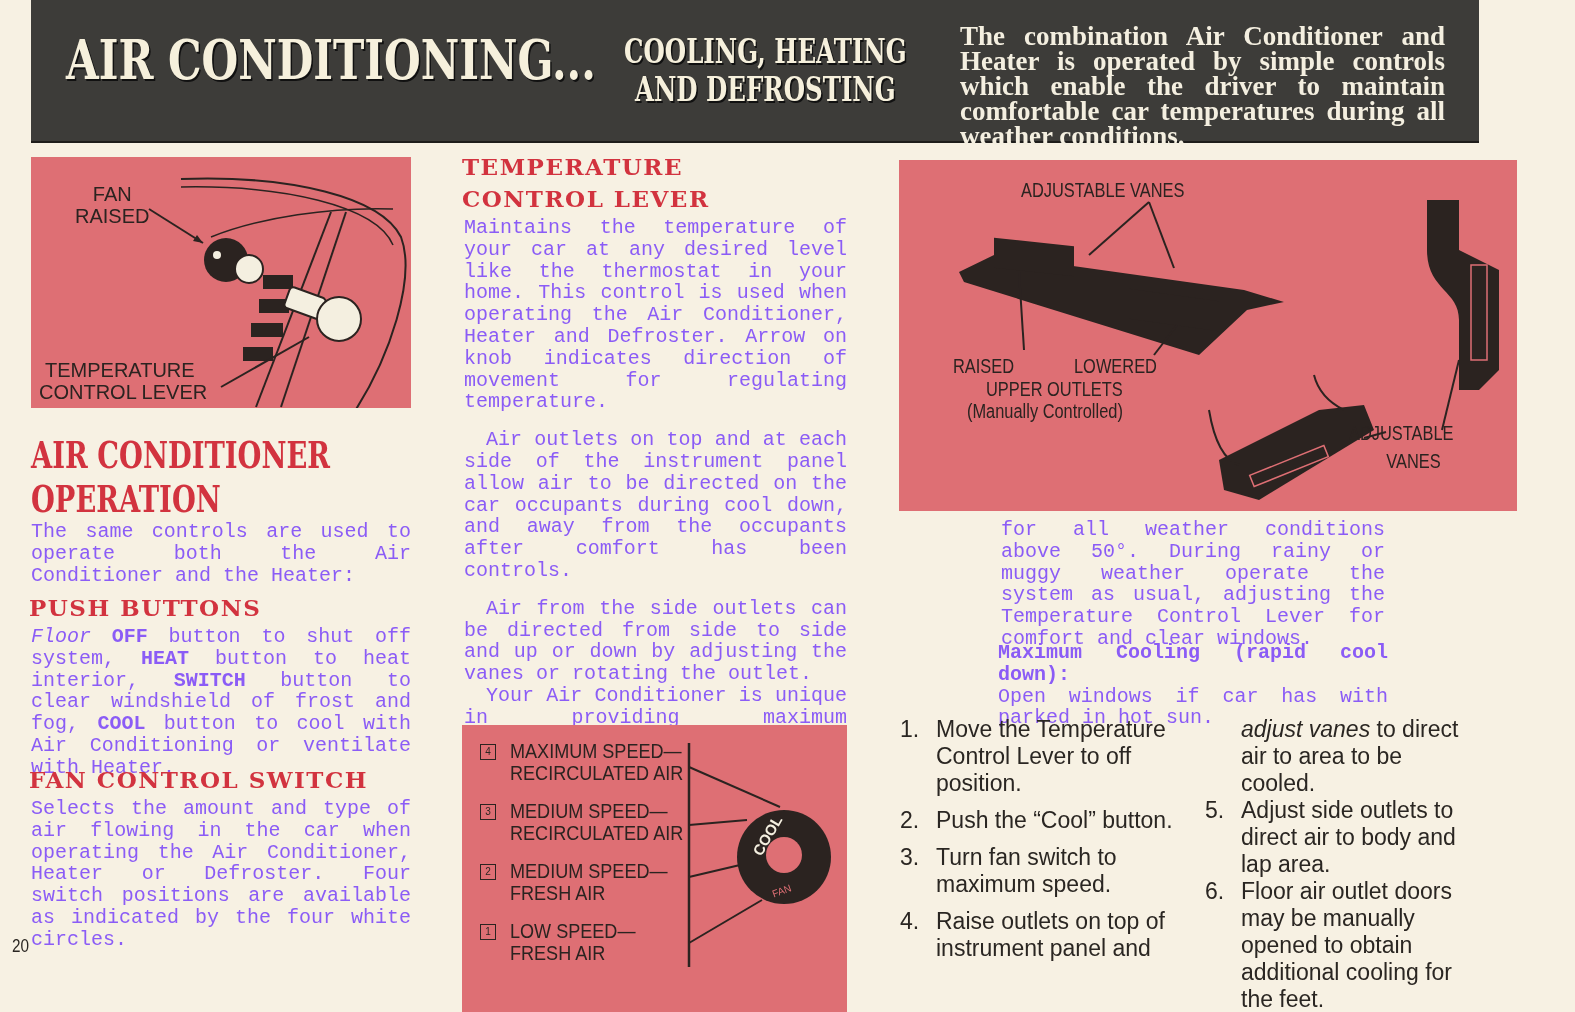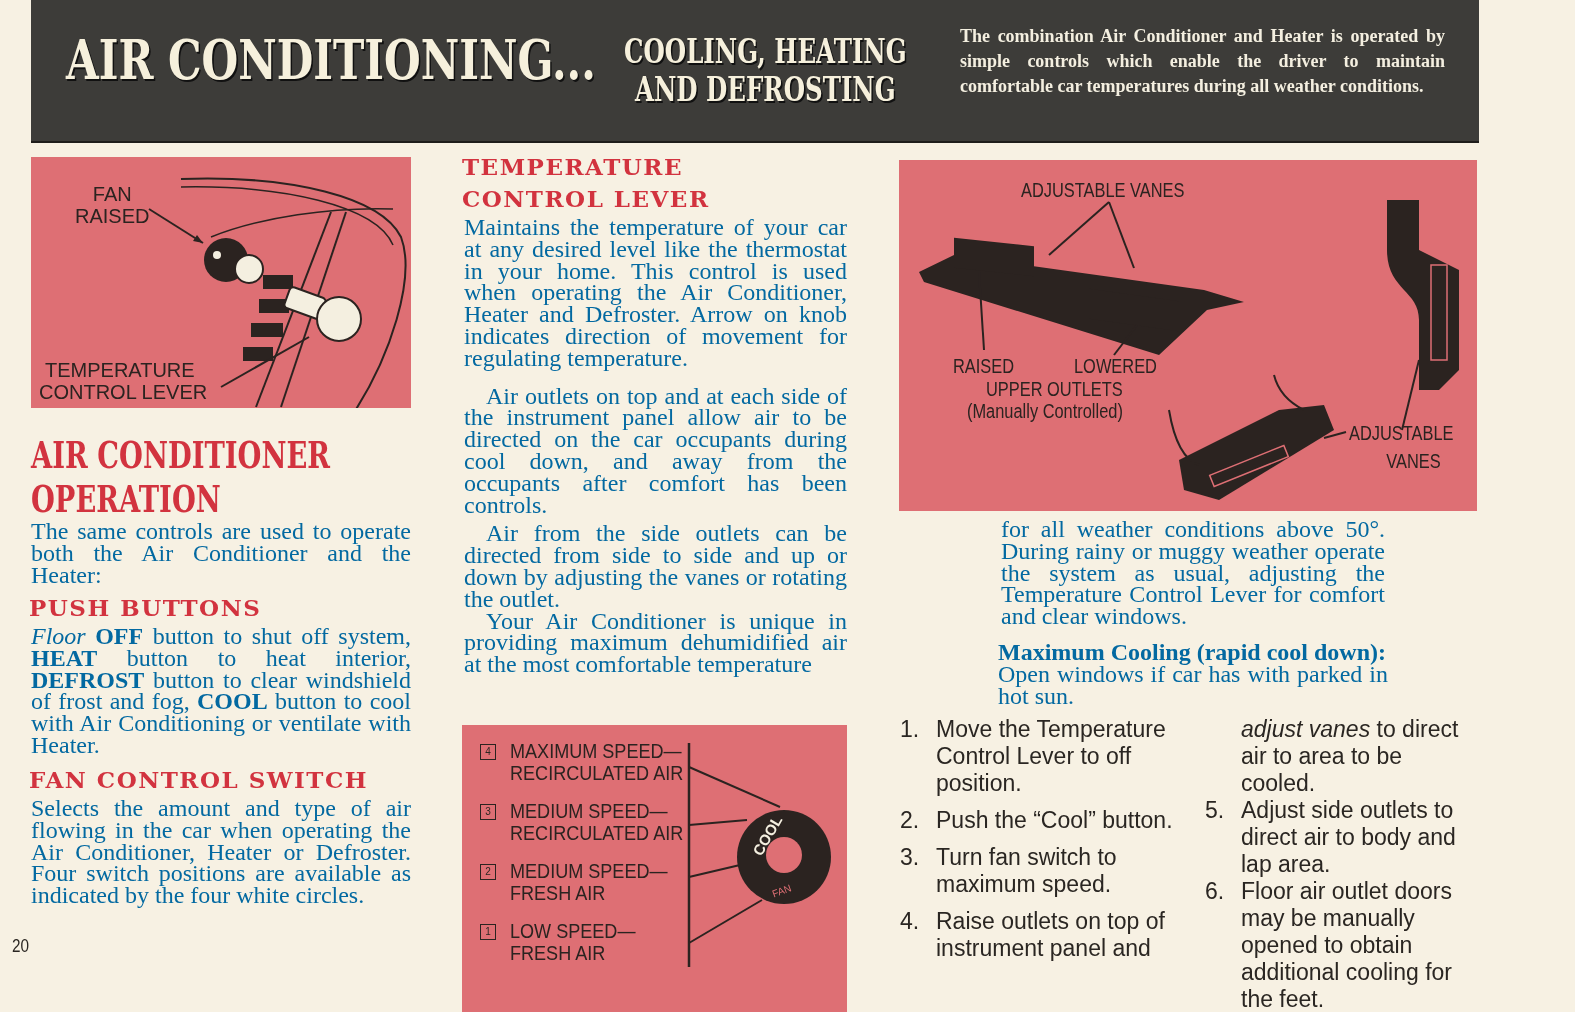--- a/index.html
+++ b/index.html
@@ -28,41 +28,41 @@
     left:624px; top:32px;
     font-family:"DejaVu Serif", serif; font-weight:bold;
     font-size:34px; line-height:38px; color:#f6f0dc; text-align:center;
     transform:scaleX(0.72); transform-origin:left top;
     white-space:nowrap;
     text-shadow:2px 2px 0 #111;
   }
   .banner-intro {
     left:960px; top:24px; width:485px;
     font-family:"Liberation Serif", serif; font-weight:bold;
-    font-size:18px; line-height:25px; color:#f4efe0;
+    font-size:27px; line-height:25px; color:#f4efe0;
     text-align:justify;
   }
   .panel { background:#de6f74; }
   .panel-label {
     font-family:"Liberation Sans", sans-serif; font-size:20px; line-height:22px;
     color:#2b2320; white-space:nowrap;
   }
   .panel-label.cond { transform:scaleX(0.82); transform-origin:left top; }
   .red-heading-cond {
     font-family:"DejaVu Serif", serif; font-weight:bold; color:#d2333f;
     font-size:38px; line-height:44px;
     transform:scaleX(0.72); transform-origin:left top; white-space:nowrap;
   }
   .red-heading-slab {
     font-family:"DejaVu Serif", serif; font-weight:bold; color:#d2333f;
     font-size:23px; line-height:32px; letter-spacing:1.5px; white-space:nowrap;
   }
   .body-text {
-    font-family:Liberation Serif, serif; font-size:24px; line-height:21.8px;
-    text-align:justify; color:#0369a1;
+    font-family:Liberation Mono, monospace; font-size:20px; line-height:21.8px;
+    text-align:justify; color:#8b5cf6;
   }
   .body-text p { margin:0; }
   .indent { text-indent:22px; }
   .list-text {
     font-family:"Liberation Sans", sans-serif; font-size:23px; line-height:27px; color:#2a2622;
   }
   .list-item { position:relative; padding-left:36px; }
   .list-num { position:absolute; left:0; top:0; }
   .fan-item { display:flex; align-items:flex-start; margin-bottom:16px; }
   .fan-num {
@@ -125,35 +125,35 @@
 
 <div class="abs" style="left:31px; top:433px;">
   <div class="red-heading-cond">AIR CONDITIONER</div>
   <div class="red-heading-cond">OPERATION</div>
 </div>
 <div class="abs body-text" style="left:31px; top:521px; width:380px;">The same controls are used to operate both the Air Conditioner and the Heater:</div>
 
 <div class="abs red-heading-slab" style="left:29px; top:592px;">PUSH BUTTONS</div>
 <div class="abs body-text" style="left:31px; top:626px; width:380px;">
   <i>Floor</i>
-  <b>OFF</b><span> button to shut off system, </span><b>HEAT</b><span> button to heat interior, </span><b>DEFROST</b><span> button to clear windshield of frost and fog, </span><b>COOL</b><span> button to cool with Air Conditioning or ventilate with Heater.</span>
+  <b>OFF</b><span> button to shut off system, </span><b>HEAT</b><span> button to heat interior, </span><b>SWITCH</b><span> button to clear windshield of frost and fog, </span><b>COOL</b><span> button to cool with Air Conditioning or ventilate with Heater.</span>
 </div>
 
 <div class="abs red-heading-slab" style="left:29px; top:764px;">FAN CONTROL SWITCH</div>
 <div class="abs body-text" style="left:31px; top:798px; width:380px;">Selects the amount and type of air flowing in the car when operating the Air Conditioner, Heater or Defroster. Four switch positions are available as indicated by the four white circles.</div>
 <div class="abs" style="left:12px; top:936px; font-family:'Liberation Sans', sans-serif; font-size:18px; transform:scaleX(0.85); transform-origin:left top;">20</div>
 
 <div class="abs" style="left:462px; top:151px;">
   <div class="red-heading-slab">TEMPERATURE</div>
   <div class="red-heading-slab">CONTROL LEVER</div>
 </div>
 <div class="abs body-text" style="left:464px; top:217px; width:383px;">
   <p>Maintains the temperature of your car at any desired level like the thermostat in your home. This control is used when operating the Air Conditioner, Heater and Defroster. Arrow on knob indicates direction of movement for regulating temperature.</p>
   <p class="indent" style="margin-top:16px;">Air outlets on top and at each side of the instrument panel allow air to be directed on the car occupants during cool down, and away from the occupants after comfort has been controls.</p>
-  <p class="indent" style="margin-top:7px;">Air from the side outlets can be directed from side to side and up or down by adjusting the vanes or rotating the outlet.</p>
+  <p class="indent" style="margin-top:16px;">Air from the side outlets can be directed from side to side and up or down by adjusting the vanes or rotating the outlet.</p>
   <p class="indent" style="margin-top:0;">Your Air Conditioner is unique in providing maximum dehumidified air at the most comfortable temperature</p>
 </div>
 
 <div class="abs panel" style="left:462px; top:725px; width:385px; height:287px;">
   <svg class="abs" style="left:0; top:0;" width="385" height="287" viewBox="0 0 385 287">
     <line x1="227" y1="18" x2="227" y2="242" stroke="#2b2320" stroke-width="2.5"></line>
     <line x1="227" y1="42" x2="318" y2="82" stroke="#2b2320" stroke-width="2"></line>
     <line x1="227" y1="100" x2="285" y2="95" stroke="#2b2320" stroke-width="2"></line>
     <line x1="227" y1="152" x2="278" y2="140" stroke="#2b2320" stroke-width="2"></line>
     <line x1="227" y1="218" x2="300" y2="175" stroke="#2b2320" stroke-width="2"></line>
@@ -189,21 +189,21 @@
     <div class="fan-item">
       <div class="fan-num">1</div>
       <div class="fan-text">
         <div>LOW SPEED—</div>
         <div>FRESH AIR</div>
       </div>
     </div>
   </div>
 </div>
 
-<div class="abs panel" style="left:899px; top:160px; width:578px; height:351px;">
+<div class="abs panel" style="left:899px; top:160px; width:578px; height:351px;padding-left:40px;">
   <svg width="578" height="351" viewBox="0 0 578 351">
     <g>
       <polygon points="20,112 55,95 305,130 345,142 308,150 260,195 25,122" fill="#2b2320"></polygon>
       <rect x="55" y="72" width="80" height="30" fill="#2b2320" transform="skewY(6)"></rect>
       <rect x="190" y="102" width="90" height="30" fill="#2b2320" transform="skewY(8)"></rect>
     </g>
     <line x1="210" y1="42" x2="150" y2="95" stroke="#2b2320" stroke-width="2"></line>
     <line x1="210" y1="42" x2="235" y2="108" stroke="#2b2320" stroke-width="2"></line>
     <line x1="80" y1="112" x2="85" y2="190" stroke="#2b2320" stroke-width="2"></line>
     <line x1="238" y1="165" x2="215" y2="195" stroke="#2b2320" stroke-width="2"></line>

